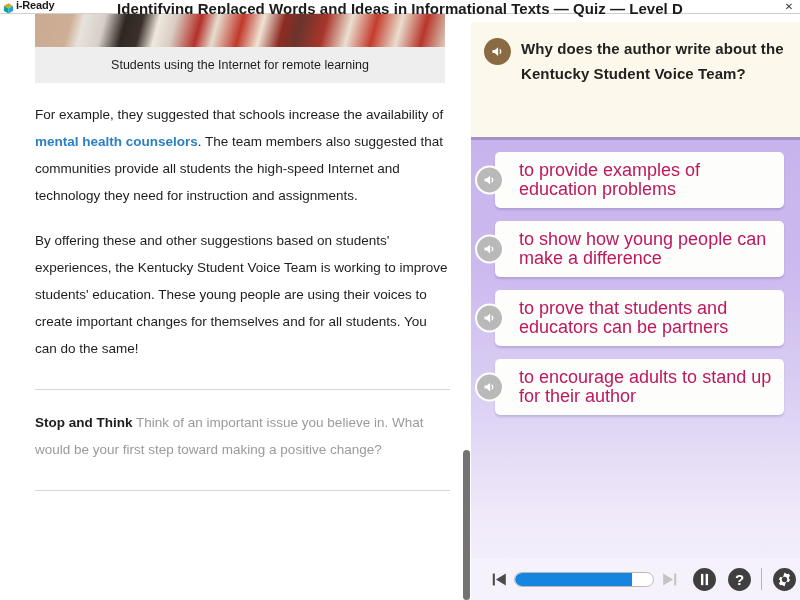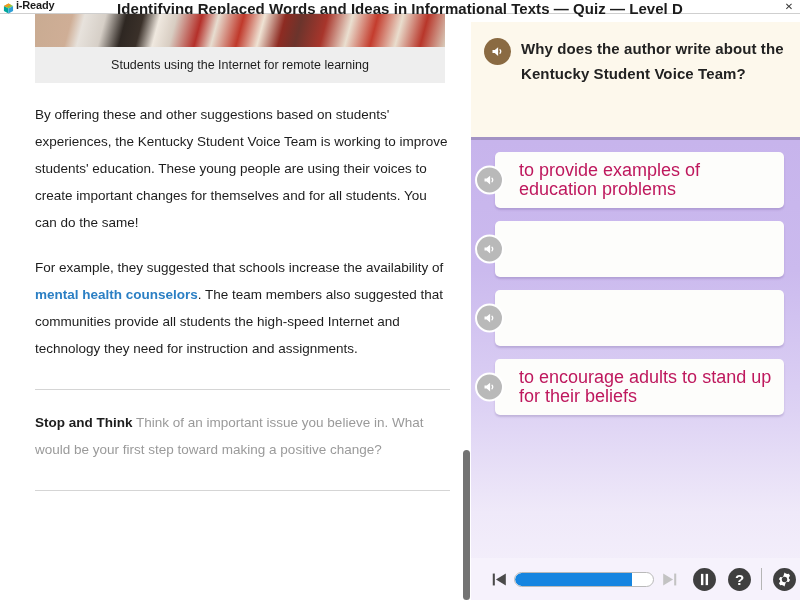--- a/index.html
+++ b/index.html
@@ -219,25 +219,25 @@
 </div>
 
 <div id="reading-pane">
   <div id="article">
 
     <div id="figure">
       <div id="figure-photo"></div>
       <div id="figure-caption">Students using the Internet for remote learning</div>
     </div>
 
-    <p class="para">By offering these and other suggestions based on students' experiences, the Kentucky Student Voice Team is working to improve students' education. These young people are using their voices to create important changes for themselves and for all students. You can do the same!</p>
-
     <p class="para">
       <span>For example, they suggested that schools increase the availability of </span><span class="link-blue">mental health counselors</span><span>. The team members also suggested that communities provide all students the high-speed Internet and technology they need for instruction and assignments.</span>
     </p>
+
+    <p class="para">By offering these and other suggestions based on students' experiences, the Kentucky Student Voice Team is working to improve students' education. These young people are using their voices to create important changes for themselves and for all students. You can do the same!</p>
 
     <div class="rule"></div>
 
     <p id="stop-and-think">
       <span class="sat-label">Stop and Think</span>
       <span>Think of an important issue you believe in. What would be your first step toward making a positive change?</span>
     </p>
 
     <div class="rule"></div>
   </div>
@@ -270,39 +270,41 @@
       <span class="choice-text">to provide examples of education problems</span>
     </div>
 
     <div class="choice">
       <span class="spk choice-speaker">
         <svg width="15" height="15" viewBox="0 0 24 24" aria-hidden="true">
           <path d="M4 9.5h3.6L13 5v14L7.6 14.5H4z" fill="#ffffff"></path>
           <path d="M16 9.2a4.2 4.2 0 0 1 0 5.6" stroke="#ffffff" stroke-width="1.9" fill="none" stroke-linecap="round"></path>
         </svg>
       </span>
+      <span class="choice-text">to show how young people can make a difference</span>
     </div>
 
     <div class="choice">
       <span class="spk choice-speaker">
         <svg width="15" height="15" viewBox="0 0 24 24" aria-hidden="true">
           <path d="M4 9.5h3.6L13 5v14L7.6 14.5H4z" fill="#ffffff"></path>
           <path d="M16 9.2a4.2 4.2 0 0 1 0 5.6" stroke="#ffffff" stroke-width="1.9" fill="none" stroke-linecap="round"></path>
         </svg>
       </span>
+      <span class="choice-text">to prove that students and educators can be partners</span>
     </div>
 
     <div class="choice">
       <span class="spk choice-speaker">
         <svg width="15" height="15" viewBox="0 0 24 24" aria-hidden="true">
           <path d="M4 9.5h3.6L13 5v14L7.6 14.5H4z" fill="#ffffff"></path>
           <path d="M16 9.2a4.2 4.2 0 0 1 0 5.6" stroke="#ffffff" stroke-width="1.9" fill="none" stroke-linecap="round"></path>
         </svg>
       </span>
-      <span class="choice-text">to encourage adults to stand up for their beliefs</span>
+      <span class="choice-text">to encourage adults to stand up for their author</span>
     </div>
 
   </div>
 </div>
 
 <div id="toolbar">
 
   <button class="tb-btn" id="prev-btn">
     <svg width="19" height="19" viewBox="0 0 24 24">
       <rect x="3.5" y="4.5" width="2.6" height="15" fill="#4a4a4a"></rect>

